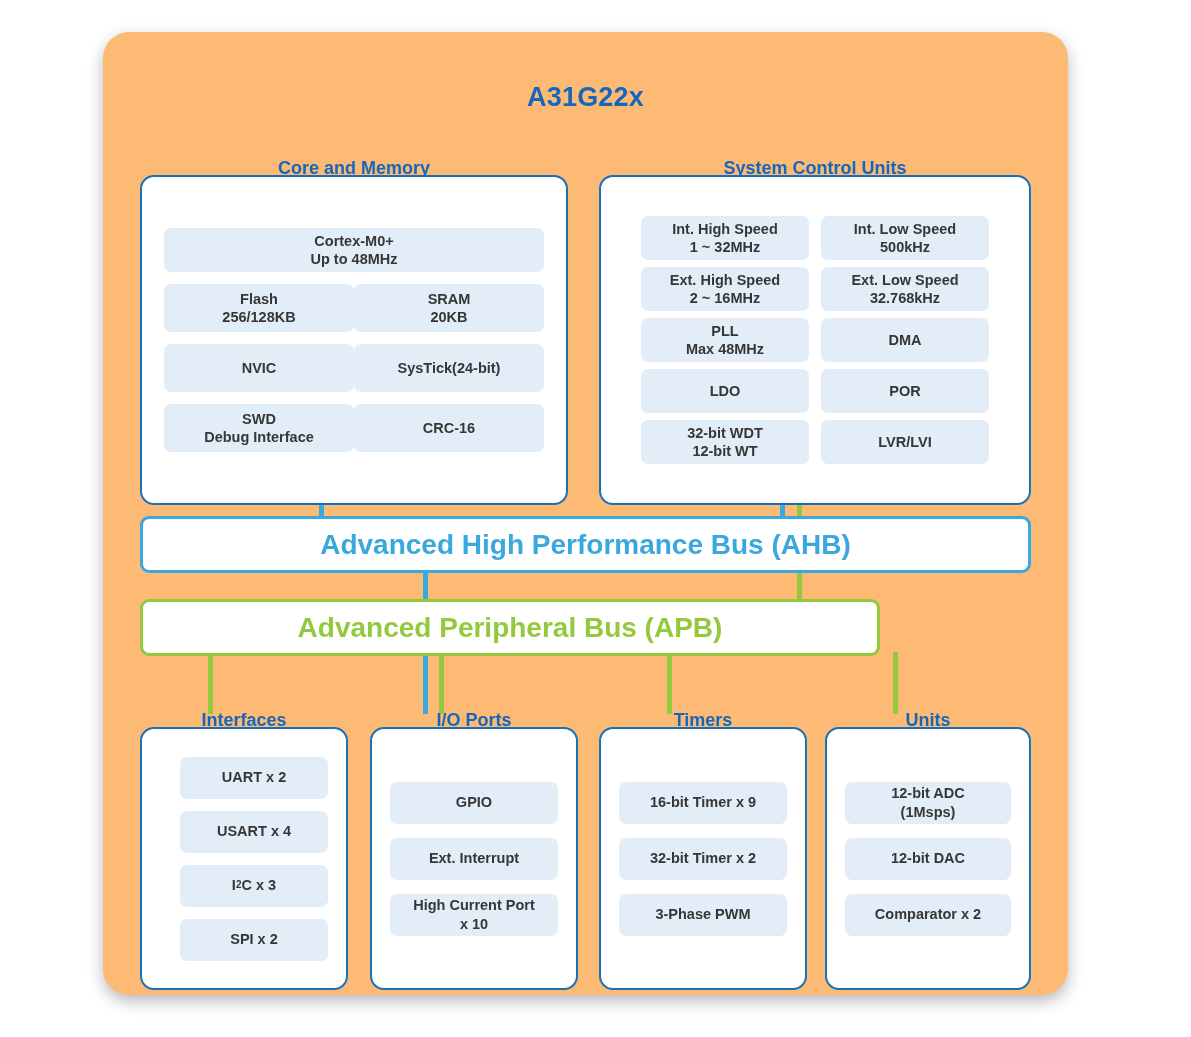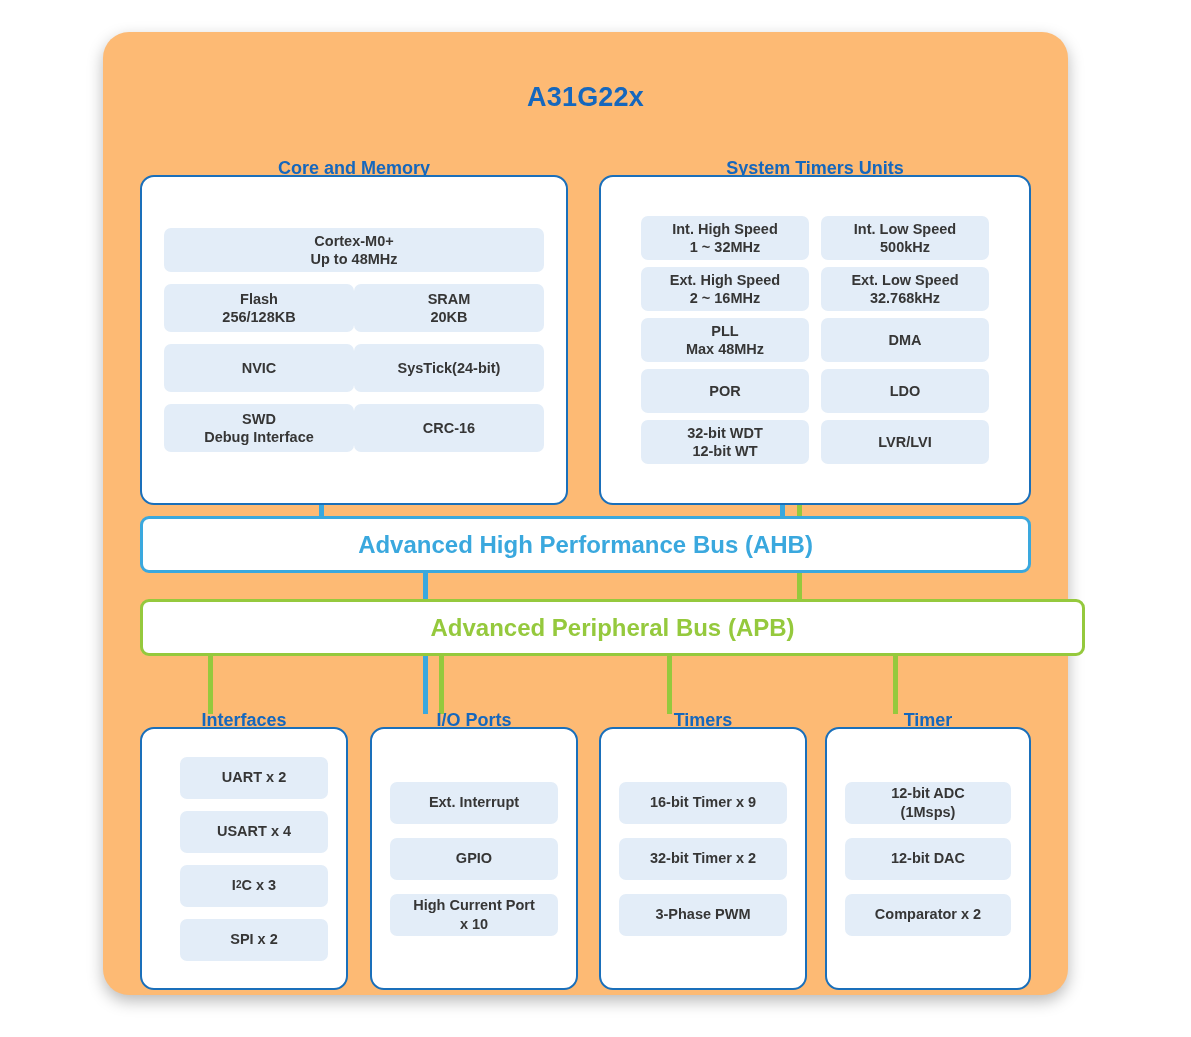--- a/index.html
+++ b/index.html
@@ -107,31 +107,31 @@
 
   
   .bus {
     position: absolute;
     background: #ffffff;
     border-radius: 9px;
     box-sizing: border-box;
     display: flex;
     align-items: center;
     justify-content: center;
-    font-size: 24px;
+    font-size: 28px;
     font-weight: bold;
     z-index: 5;
   }
   #bus-ahb {
     left: 37px; top: 484px; width: 891px; height: 57px;
     border: 3px solid #3aa8de;
     color: #3aa8de;
   }
   #bus-apb {
-    left: 37px; top: 567px; width: 945px; height: 57px;
+    left: 37px; top: 567px; width: 740px; height: 57px;
     border: 3px solid #95c93d;
     color: #95c93d;
   }
 
   
   .conn {
     position: absolute;
     width: 5px;
     z-index: 1;
   }
@@ -176,38 +176,38 @@
         </div>
         <div class="core-row">
           <div class="blk">SWD<br>Debug Interface</div>
           <div class="blk">CRC-16</div>
         </div>
       </div>
     </div>
   </div>
 
   <div class="group" id="grp-scu">
-    <div class="group-title">System Timers Units</div>
+    <div class="group-title">System Control Units</div>
     <div class="group-body">
       <div class="group-inner" id="scu-rows">
         <div class="scu-row">
           <div class="blk">Int. High Speed<br>1 ~ 32MHz</div>
           <div class="blk">Int. Low Speed<br>500kHz</div>
         </div>
         <div class="scu-row">
           <div class="blk">Ext. High Speed<br>2 ~ 16MHz</div>
           <div class="blk">Ext. Low Speed<br>32.768kHz</div>
         </div>
         <div class="scu-row">
           <div class="blk">PLL<br>Max 48MHz</div>
           <div class="blk">DMA</div>
         </div>
         <div class="scu-row">
+          <div class="blk">LDO</div>
           <div class="blk">POR</div>
-          <div class="blk">LDO</div>
         </div>
         <div class="scu-row">
           <div class="blk">32-bit WDT<br>12-bit WT</div>
           <div class="blk">LVR/LVI</div>
         </div>
       </div>
     </div>
   </div>
 
   <div class="bus" id="bus-ahb">Advanced High Performance Bus (AHB)</div>
@@ -234,40 +234,40 @@
           </div>
         <div class="blk">SPI x 2</div>
       </div>
     </div>
   </div>
 
   <div class="group grp-bottom" id="grp-io">
     <div class="group-title">I/O Ports</div>
     <div class="group-body">
       <div class="group-inner bot-rows">
+        <div class="blk">GPIO</div>
         <div class="blk">Ext. Interrupt</div>
-        <div class="blk">GPIO</div>
         <div class="blk">High Current Port<br>x 10</div>
       </div>
     </div>
   </div>
 
   <div class="group grp-bottom" id="grp-timers">
     <div class="group-title">Timers</div>
     <div class="group-body">
       <div class="group-inner bot-rows">
         <div class="blk">16-bit Timer x 9</div>
         <div class="blk">32-bit Timer x 2</div>
         <div class="blk">3-Phase PWM</div>
       </div>
     </div>
   </div>
 
   <div class="group grp-bottom" id="grp-analog">
-    <div class="group-title">Timer</div>
+    <div class="group-title">Units</div>
     <div class="group-body">
       <div class="group-inner bot-rows">
         <div class="blk">12-bit ADC<br>(1Msps)</div>
         <div class="blk">12-bit DAC</div>
         <div class="blk">Comparator x 2</div>
       </div>
     </div>
   </div>
 
 </div>

